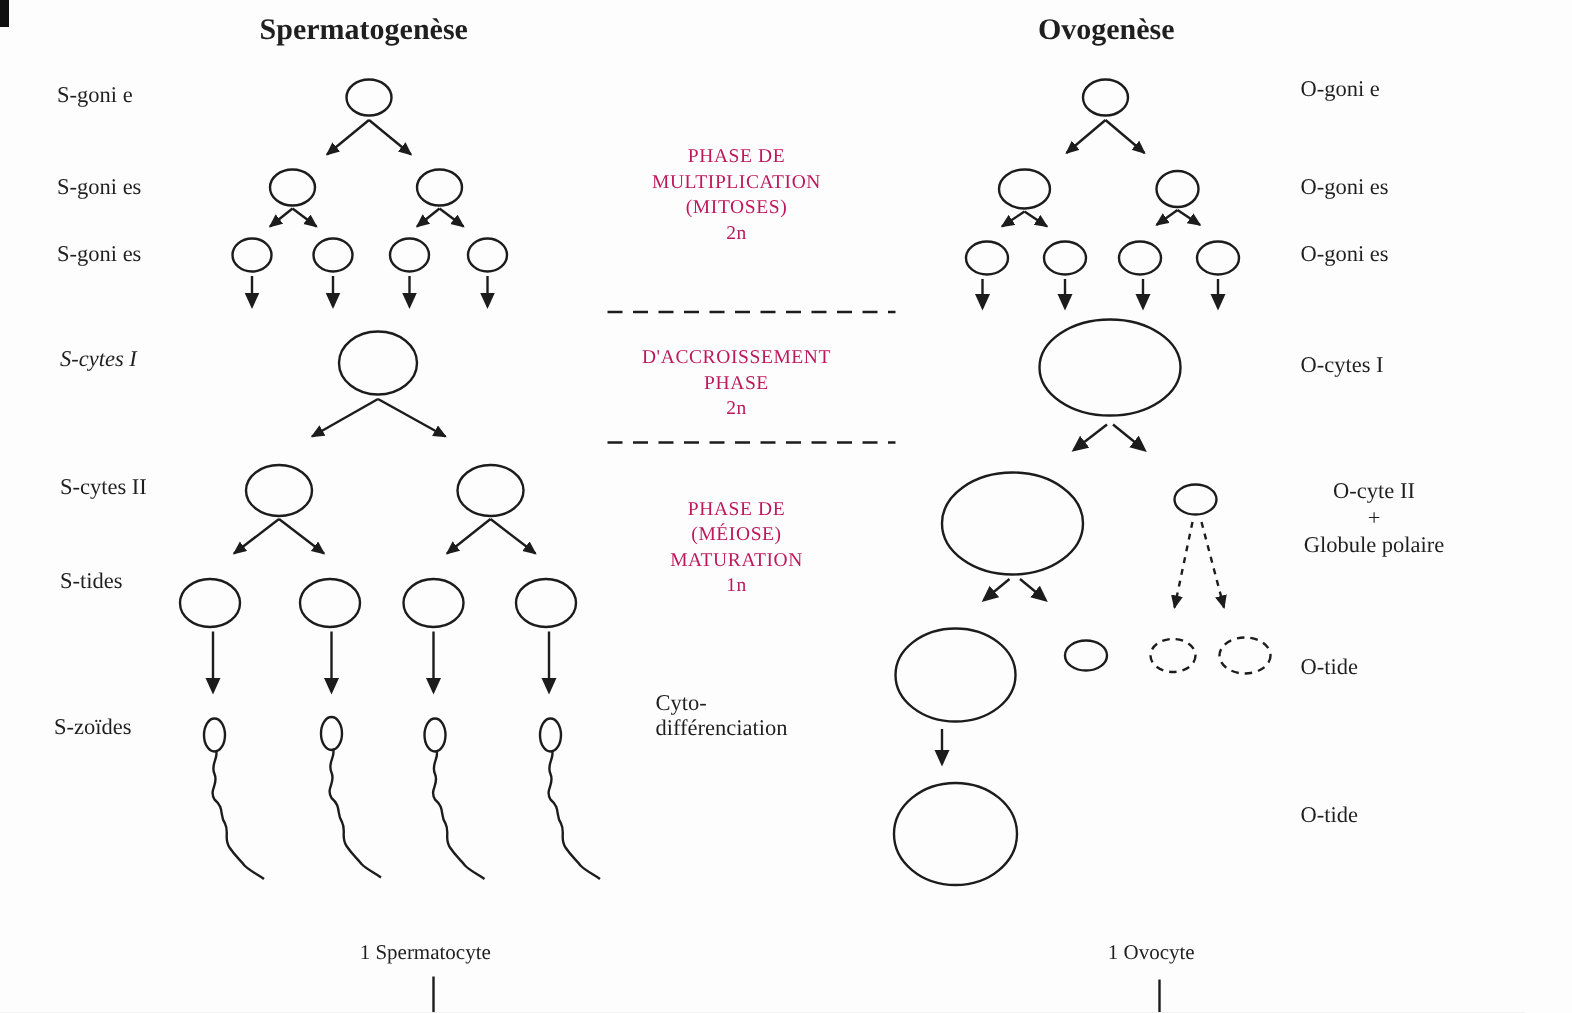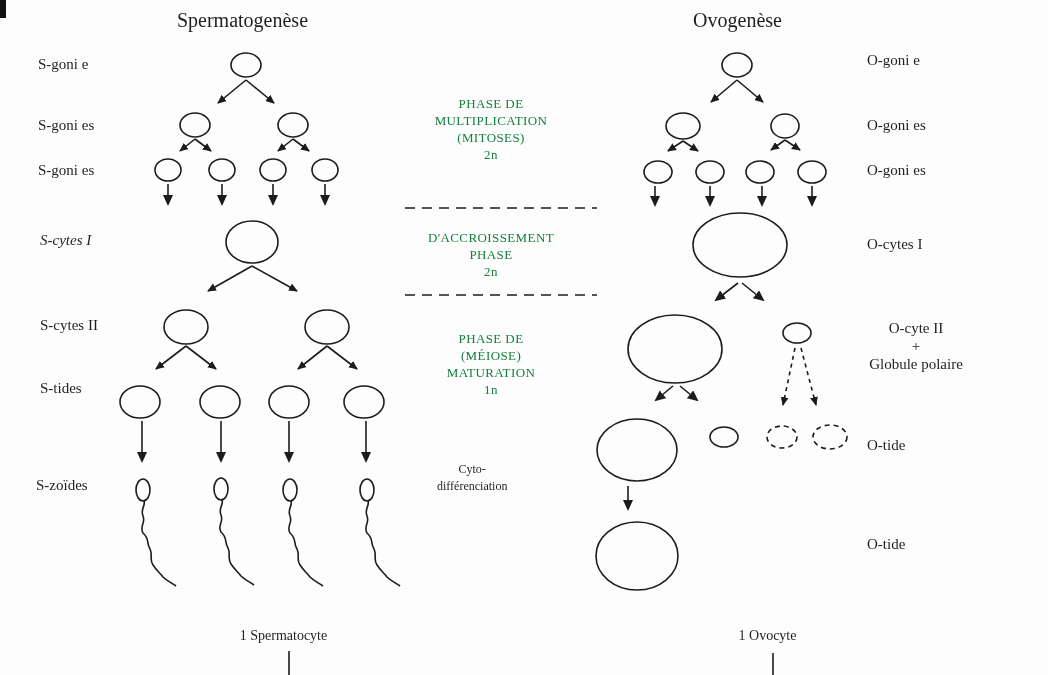--- a/index.html
+++ b/index.html
@@ -4,23 +4,23 @@
 <style>
   html,body{margin:0;padding:0;background:#e8e8e8;}
   #stage{
     position:relative;width:1048px;height:675px;background:#fdfdfd;overflow:hidden;
     font-family:"Liberation Serif","DejaVu Serif",serif;color:#1f1f1f;
   }
   #shapes{position:absolute;left:0;top:0;width:1048px;height:675px;}
   #shapes ellipse,#shapes path.tail{fill:none;stroke:#1c1c1c;stroke-width:1.6px;}
   #shapes line{stroke:#1c1c1c;stroke-width:1.6px;}
   .lbl{position:absolute;font-size:15px;white-space:nowrap;line-height:16px;}
-  .title{position:absolute;font-size:20px;font-weight:normal;text-align:center;white-space:nowrap;line-height:22px;}
-  .phase{position:absolute;width:190px;text-align:center;font-size:13px;line-height:17px;letter-spacing:.4px;color:#15803d;}
-  .cyto{position:absolute;font-size:12px;line-height:17px;text-align:center;}
+  .title{position:absolute;font-size:20px;font-weight:bold;text-align:center;white-space:nowrap;line-height:22px;}
+  .phase{position:absolute;width:190px;text-align:center;font-size:13px;line-height:17px;letter-spacing:.4px;color:#be185d;}
+  .cyto{position:absolute;font-size:15px;line-height:17px;}
   .result{position:absolute;text-align:center;font-size:14px;line-height:20px;}
   .group-lbl{position:absolute;width:156px;text-align:center;font-size:15px;line-height:18px;}
   .corner-mark{position:absolute;left:0;top:0;width:6px;height:18px;background:#111;}
 </style>
 </head>
 <body>
 
 <div id="stage">
 
   <div class="corner-mark"></div>

